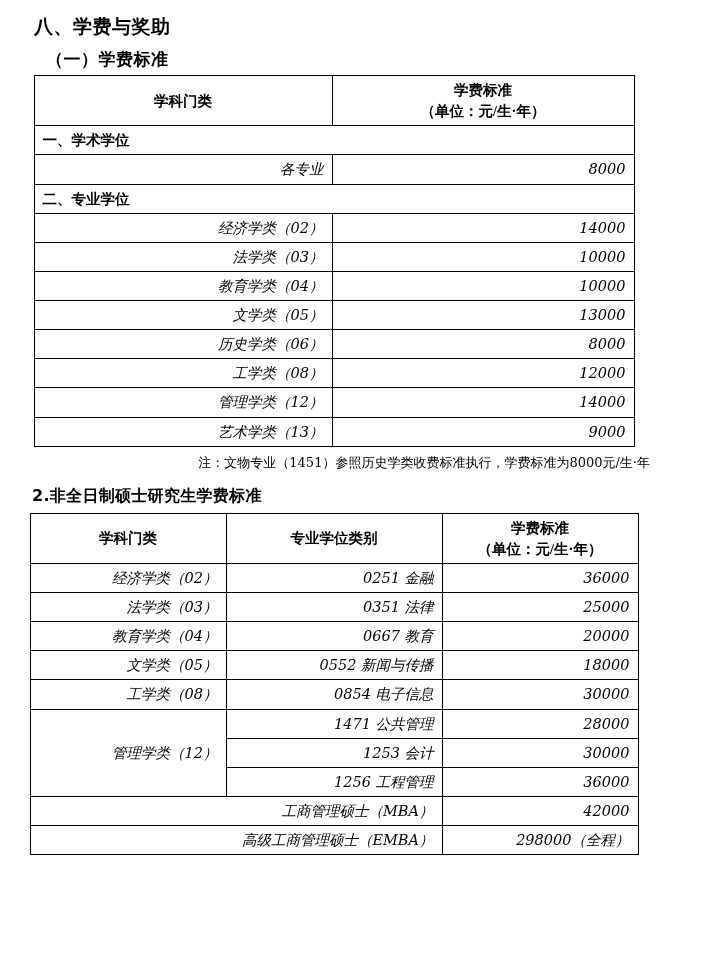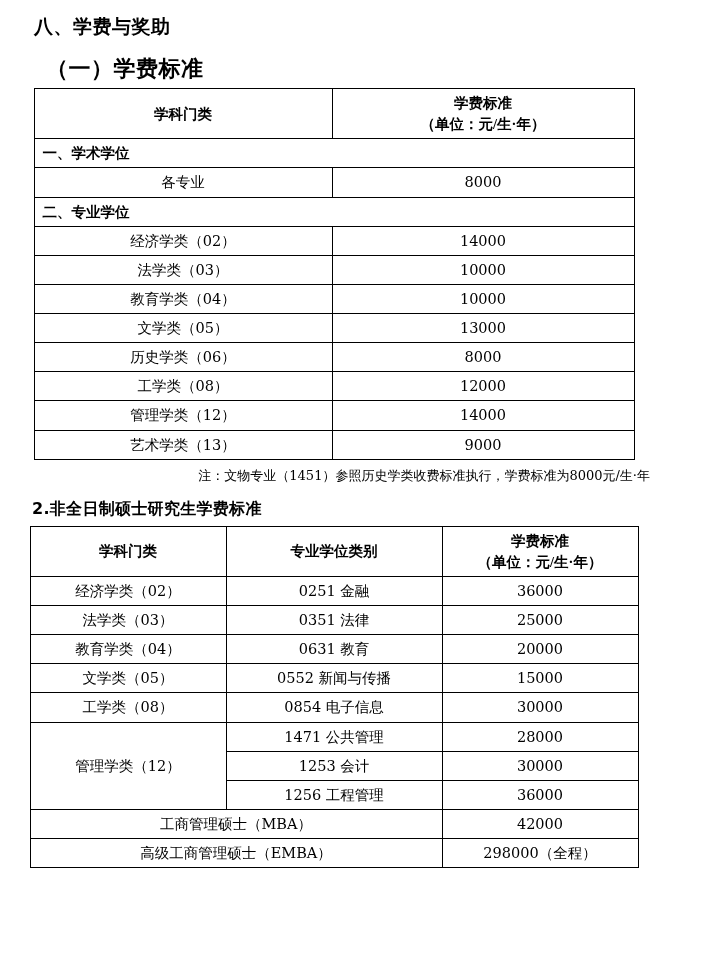--- a/index.html
+++ b/index.html
@@ -22,23 +22,23 @@
   }
   h1.section-title {
     font-family: "DejaVu Sans", "Liberation Sans", sans-serif;
     font-size: 19px;
     font-weight: bold;
     margin: 8px 0 4px 16px;
     letter-spacing: 0.5px;
   }
   h2.sub-title {
     font-family: Liberation Serif, serif;
-    font-size: 22px;
-    font-weight: bold;
-    margin: 14px 0 4px 28px;
+    font-size: 17px;
+    font-weight: bold;
+    margin: 8px 0 4px 28px;
     letter-spacing: 0.5px;
   }
   h3.item-title {
     font-family: "DejaVu Sans", "Liberation Sans", sans-serif;
     font-size: 16px;
     font-weight: bold;
     margin: 14px 0 6px 14px;
     letter-spacing: 0.3px;
   }
   table.fee-table {
@@ -73,22 +73,23 @@
     margin-top: 3px;
     font-family: Liberation Serif, serif;
   }
   .group-row td {
     text-align: left;
     font-weight: bold;
     font-size: 15px;
     padding: 5px 4px;
   }
   .cell-left {
-    text-align: center;
+    text-align: right;
     padding-left: 12px;
+    font-style: italic;
   }
   .note {
     font-family: "DejaVu Serif", "Liberation Serif", serif;
     font-size: 13px;
     margin: 7px 0 0 66px;
     text-align: right;
   }
   .tbl-wrap { width: 100%; }
 </style>
 </head>
@@ -186,27 +187,27 @@
           <td class="cell-left">0251 金融</td>
           <td class="cell-left">36000</td>
         </tr>
         <tr>
           <td class="cell-left">法学类（03）</td>
           <td class="cell-left">0351 法律</td>
           <td class="cell-left">25000</td>
         </tr>
         <tr>
           <td class="cell-left">教育学类（04）</td>
-          <td class="cell-left">0631 教育</td>
+          <td class="cell-left">0667 教育</td>
           <td class="cell-left">20000</td>
         </tr>
         <tr>
           <td class="cell-left">文学类（05）</td>
           <td class="cell-left">0552 新闻与传播</td>
-          <td class="cell-left">15000</td>
+          <td class="cell-left">18000</td>
         </tr>
         <tr>
           <td class="cell-left">工学类（08）</td>
           <td class="cell-left">0854 电子信息</td>
           <td class="cell-left">30000</td>
         </tr>
         <tr>
           <td class="cell-left" rowspan="3">管理学类（12）</td>
           <td class="cell-left">1471 公共管理</td>
           <td class="cell-left">28000</td>

